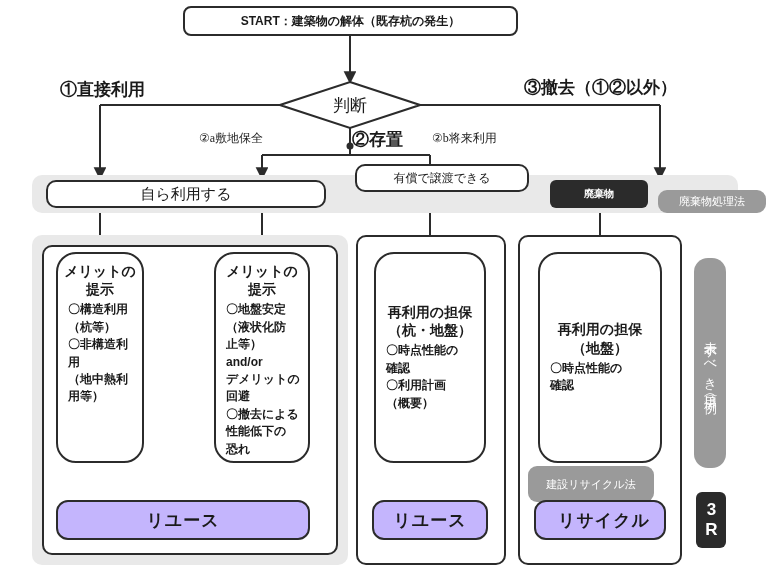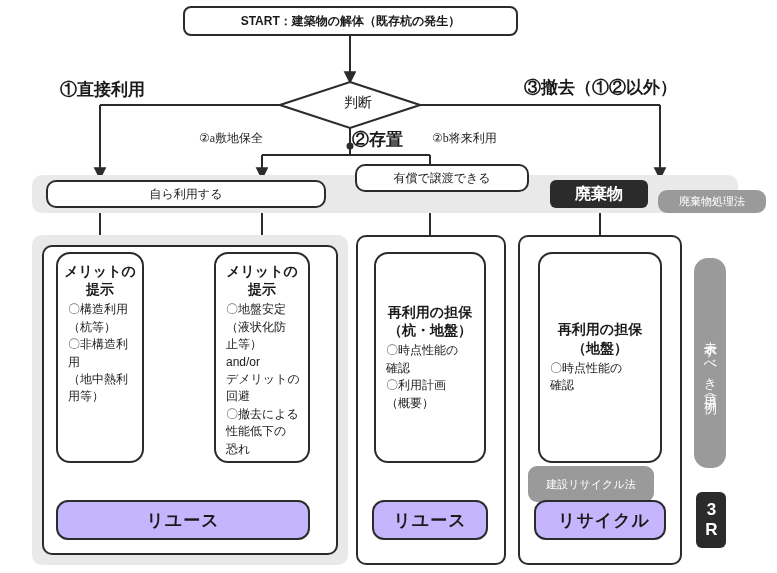--- a/index.html
+++ b/index.html
@@ -64,56 +64,57 @@
   .label-big {
     font-size: 17px;
     font-weight: bold;
     white-space: nowrap;
   }
   .tag-dark {
     background: #2b2b2b;
     color: #ffffff;
     border-radius: 6px;
     font-weight: bold;
-    font-size: 16px;
+    font-size: 10px;
     display: flex;
     align-items: center;
     justify-content: center;
   }
   .tag-grey {
     background: #9a9a9a;
     color: #ffffff;
     border-radius: 9px;
     font-size: 11px;
     display: flex;
     align-items: center;
     justify-content: center;
     padding: 0 6px;
     white-space: nowrap;
   }
   .inner-card {
     border: 2px solid #2b2b2b;
-    border-radius: 14px;
+    border-radius: 20px;
     background: #ffffff;
     padding: 8px 6px;
     font-size: 12px;
     line-height: 1.45;
     text-align: center;
   }
   .inner-card .hd {
     font-weight: bold;
     font-size: 14px;
     line-height: 1.3;
     display: block;
     margin-bottom: 3px;
   }
   .inner-card .bd {
     display: block;
     text-align: left;
     padding-left: 4px;
+    font-weight: bold;
   }
   .result-box {
     border: 2px solid #2b2b2b;
     border-radius: 12px;
     background: #c4b5fd;
     font-size: 17px;
     font-weight: bold;
     display: flex;
     align-items: center;
     justify-content: center;
@@ -197,32 +198,32 @@
   </svg>
 
   <div class="abs title-box" style="left:183px; top:6px; width:335px; height:30px;">
     <span>START：建築物の解体（既存杭の発生）</span>
   </div>
 
   <div class="abs diamond-wrap" style="left:278px; top:80px; width:144px; height:50px;">
     <svg width="144" height="50" viewBox="0 0 144 50">
       <polygon points="72,2 142,25 72,48 2,25" fill="#ffffff" stroke="#2b2b2b" stroke-width="2"></polygon>
     </svg>
-    <span class="abs" style="left:8px; top:14px; width:144px; text-align:center; font-size:14px;">判断</span>
+    <span class="abs" style="left:0; top:14px; width:144px; text-align:center; font-size:17px;">判断</span>
   </div>
 
   <div class="abs label-big" style="left:60px; top:78px;">①直接利用</div>
   <div class="abs label-big" style="left:524px; top:76px;">③撤去（①②以外）</div>
   <div class="abs label-big" style="left:352px; top:128px;">②存置</div>
   <div class="abs label-plain" style="left:199px; top:130px;">②a敷地保全</div>
   <div class="abs label-plain" style="left:432px; top:130px;">②b将来利用</div>
 
   <div class="abs panel" style="left:32px; top:175px; width:706px; height:38px;"></div>
 
-  <div class="abs round-box" style="left:46px; top:180px; width:280px; height:28px; font-size:12px;">
+  <div class="abs round-box" style="left:46px; top:180px; width:280px; height:28px; font-size:15px;">
     <span>自ら利用する</span>
   </div>
 
   <div class="abs round-box" style="left:355px; top:164px; width:174px; height:28px; font-size:12px;">
     <span>有償で譲渡できる</span>
   </div>
 
   <div class="abs tag-dark" style="left:550px; top:180px; width:98px; height:28px;">
     <span>廃棄物</span>
   </div>

